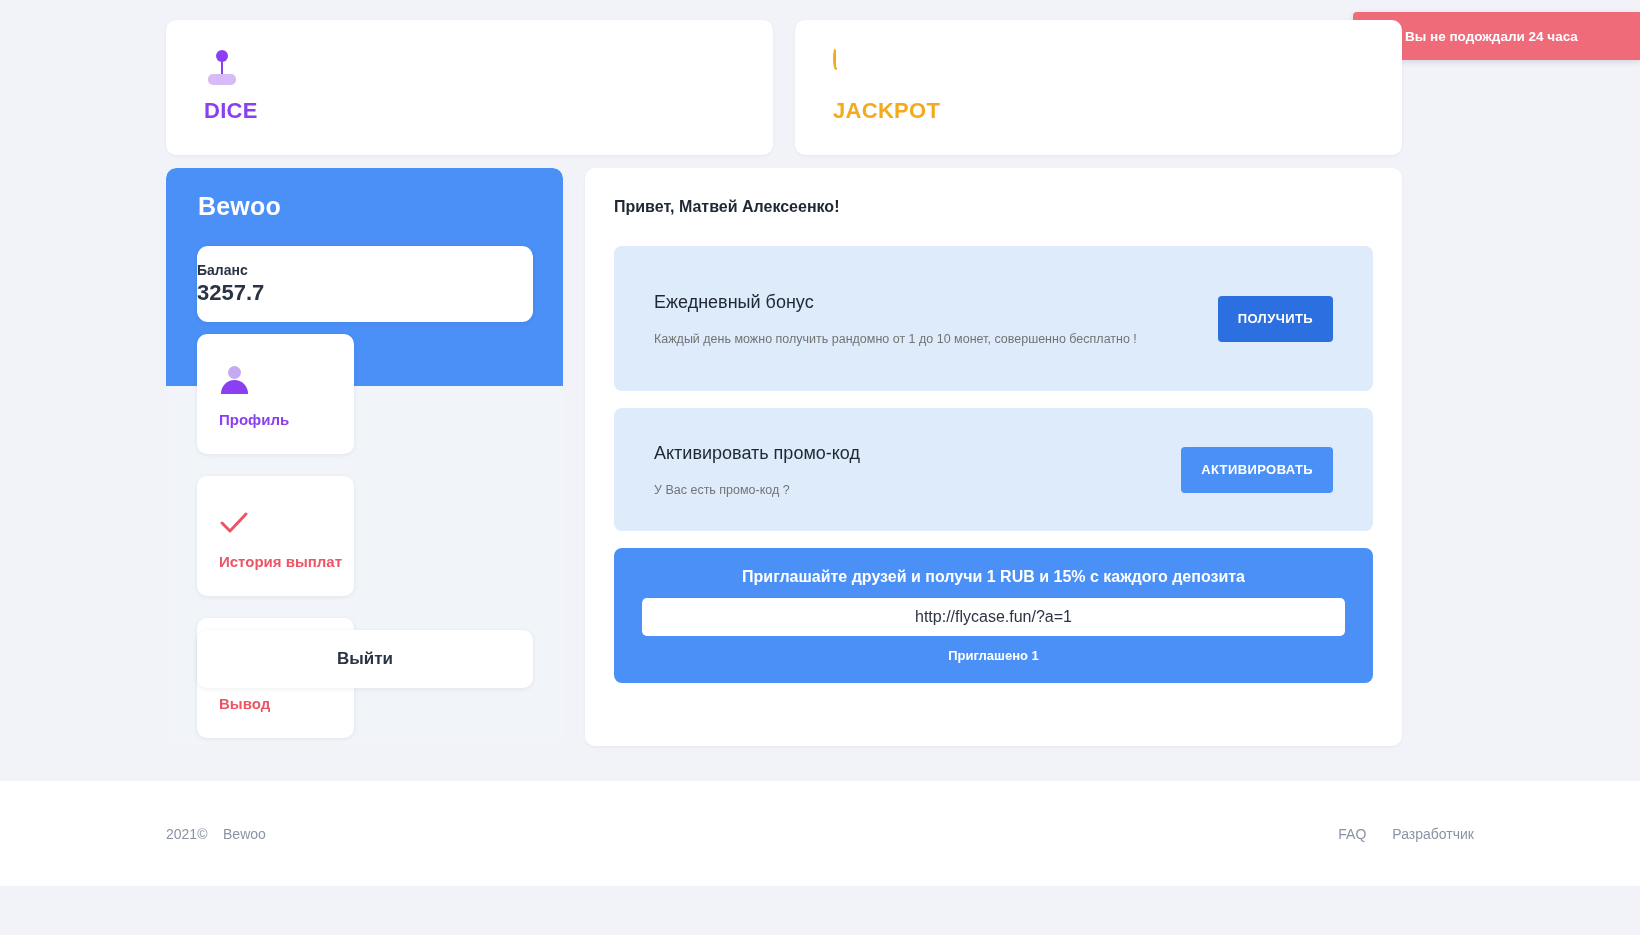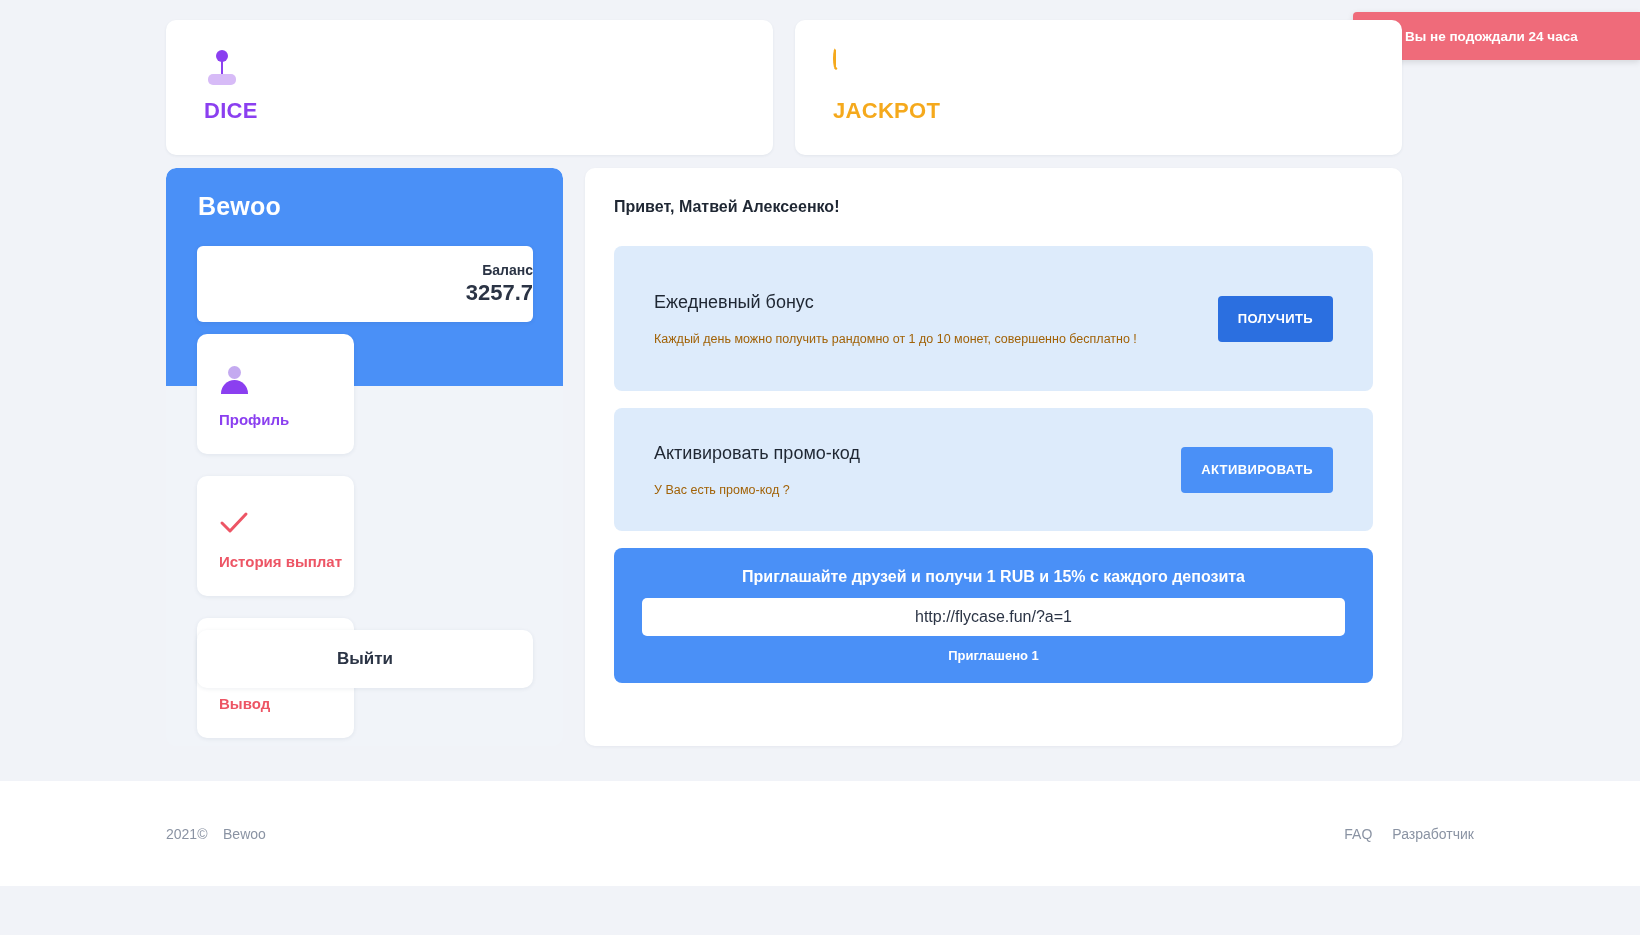--- a/index.html
+++ b/index.html
@@ -135,25 +135,25 @@
     font-size: 25px;
     font-weight: bold;
     letter-spacing: 0.2px;
   }
 
   .balance-card {
     position: absolute;
     left: 31px; top: 78px;
     width: 336px; height: 76px;
     background: #ffffff;
-    border-radius: 6px;
+    border-radius: 11px;
     box-shadow: 0 1px 4px rgba(30,50,90,0.10);
     display: flex;
     flex-direction: column;
-    align-items: flex-end;
+    align-items: flex-start;
     justify-content: center;
   }
   .balance-label { font-size: 14px; font-weight: bold; color: #2b3445; }
   .balance-value { font-size: 22px; font-weight: bold; color: #2b3445; margin-top: 2px; }
 
   .tiles {
     position: absolute;
     left: 31px; top: 166px;
     width: 336px;
     display: flex;
@@ -248,21 +248,21 @@
     padding: 26px 40px;
     display: flex;
     align-items: center;
     justify-content: space-between;
     margin-bottom: 17px;
   }
   .block-bonus { height: 145px; }
   .block-promo { height: 123px; }
 
   .block-title { font-size: 18px; color: #1f2733; }
-  .block-sub   { font-size: 12.5px; color: #a16207; margin-top: 19px; }
+  .block-sub   { font-size: 12.5px; color: #737373; margin-top: 19px; }
 
   .action-btn {
     border: none;
     border-radius: 4px;
     color: #ffffff;
     font-family: inherit;
     font-size: 13px;
     font-weight: bold;
     letter-spacing: 0.4px;
     cursor: pointer;
@@ -316,21 +316,21 @@
     top: 781px;
     width: 1640px;
     height: 105px;
     background: #ffffff;
     display: flex;
     align-items: center;
     justify-content: space-between;
     padding: 0 166px;
   }
   .footer-left  { font-size: 14px; color: #8a93a3; }
-  .footer-right { display: flex; gap: 20px; }
+  .footer-right { display: flex; gap: 26px; }
   .footer-link  { font-size: 14px; color: #8a93a3; text-decoration: none; cursor: pointer; }
 </style>
 </head>
 <body>
 
 <div class="toast">
   <span>
     <svg width="20" height="22" viewBox="0 0 20 22">
       <path d="M10 1 L19 4 V11 C19 16 15 20 10 21.5 C5 20 1 16 1 11 V4 Z" fill="#ffffff"></path>
       <rect x="9" y="6" width="2" height="7" rx="1" fill="#ef6b7a"></rect>

